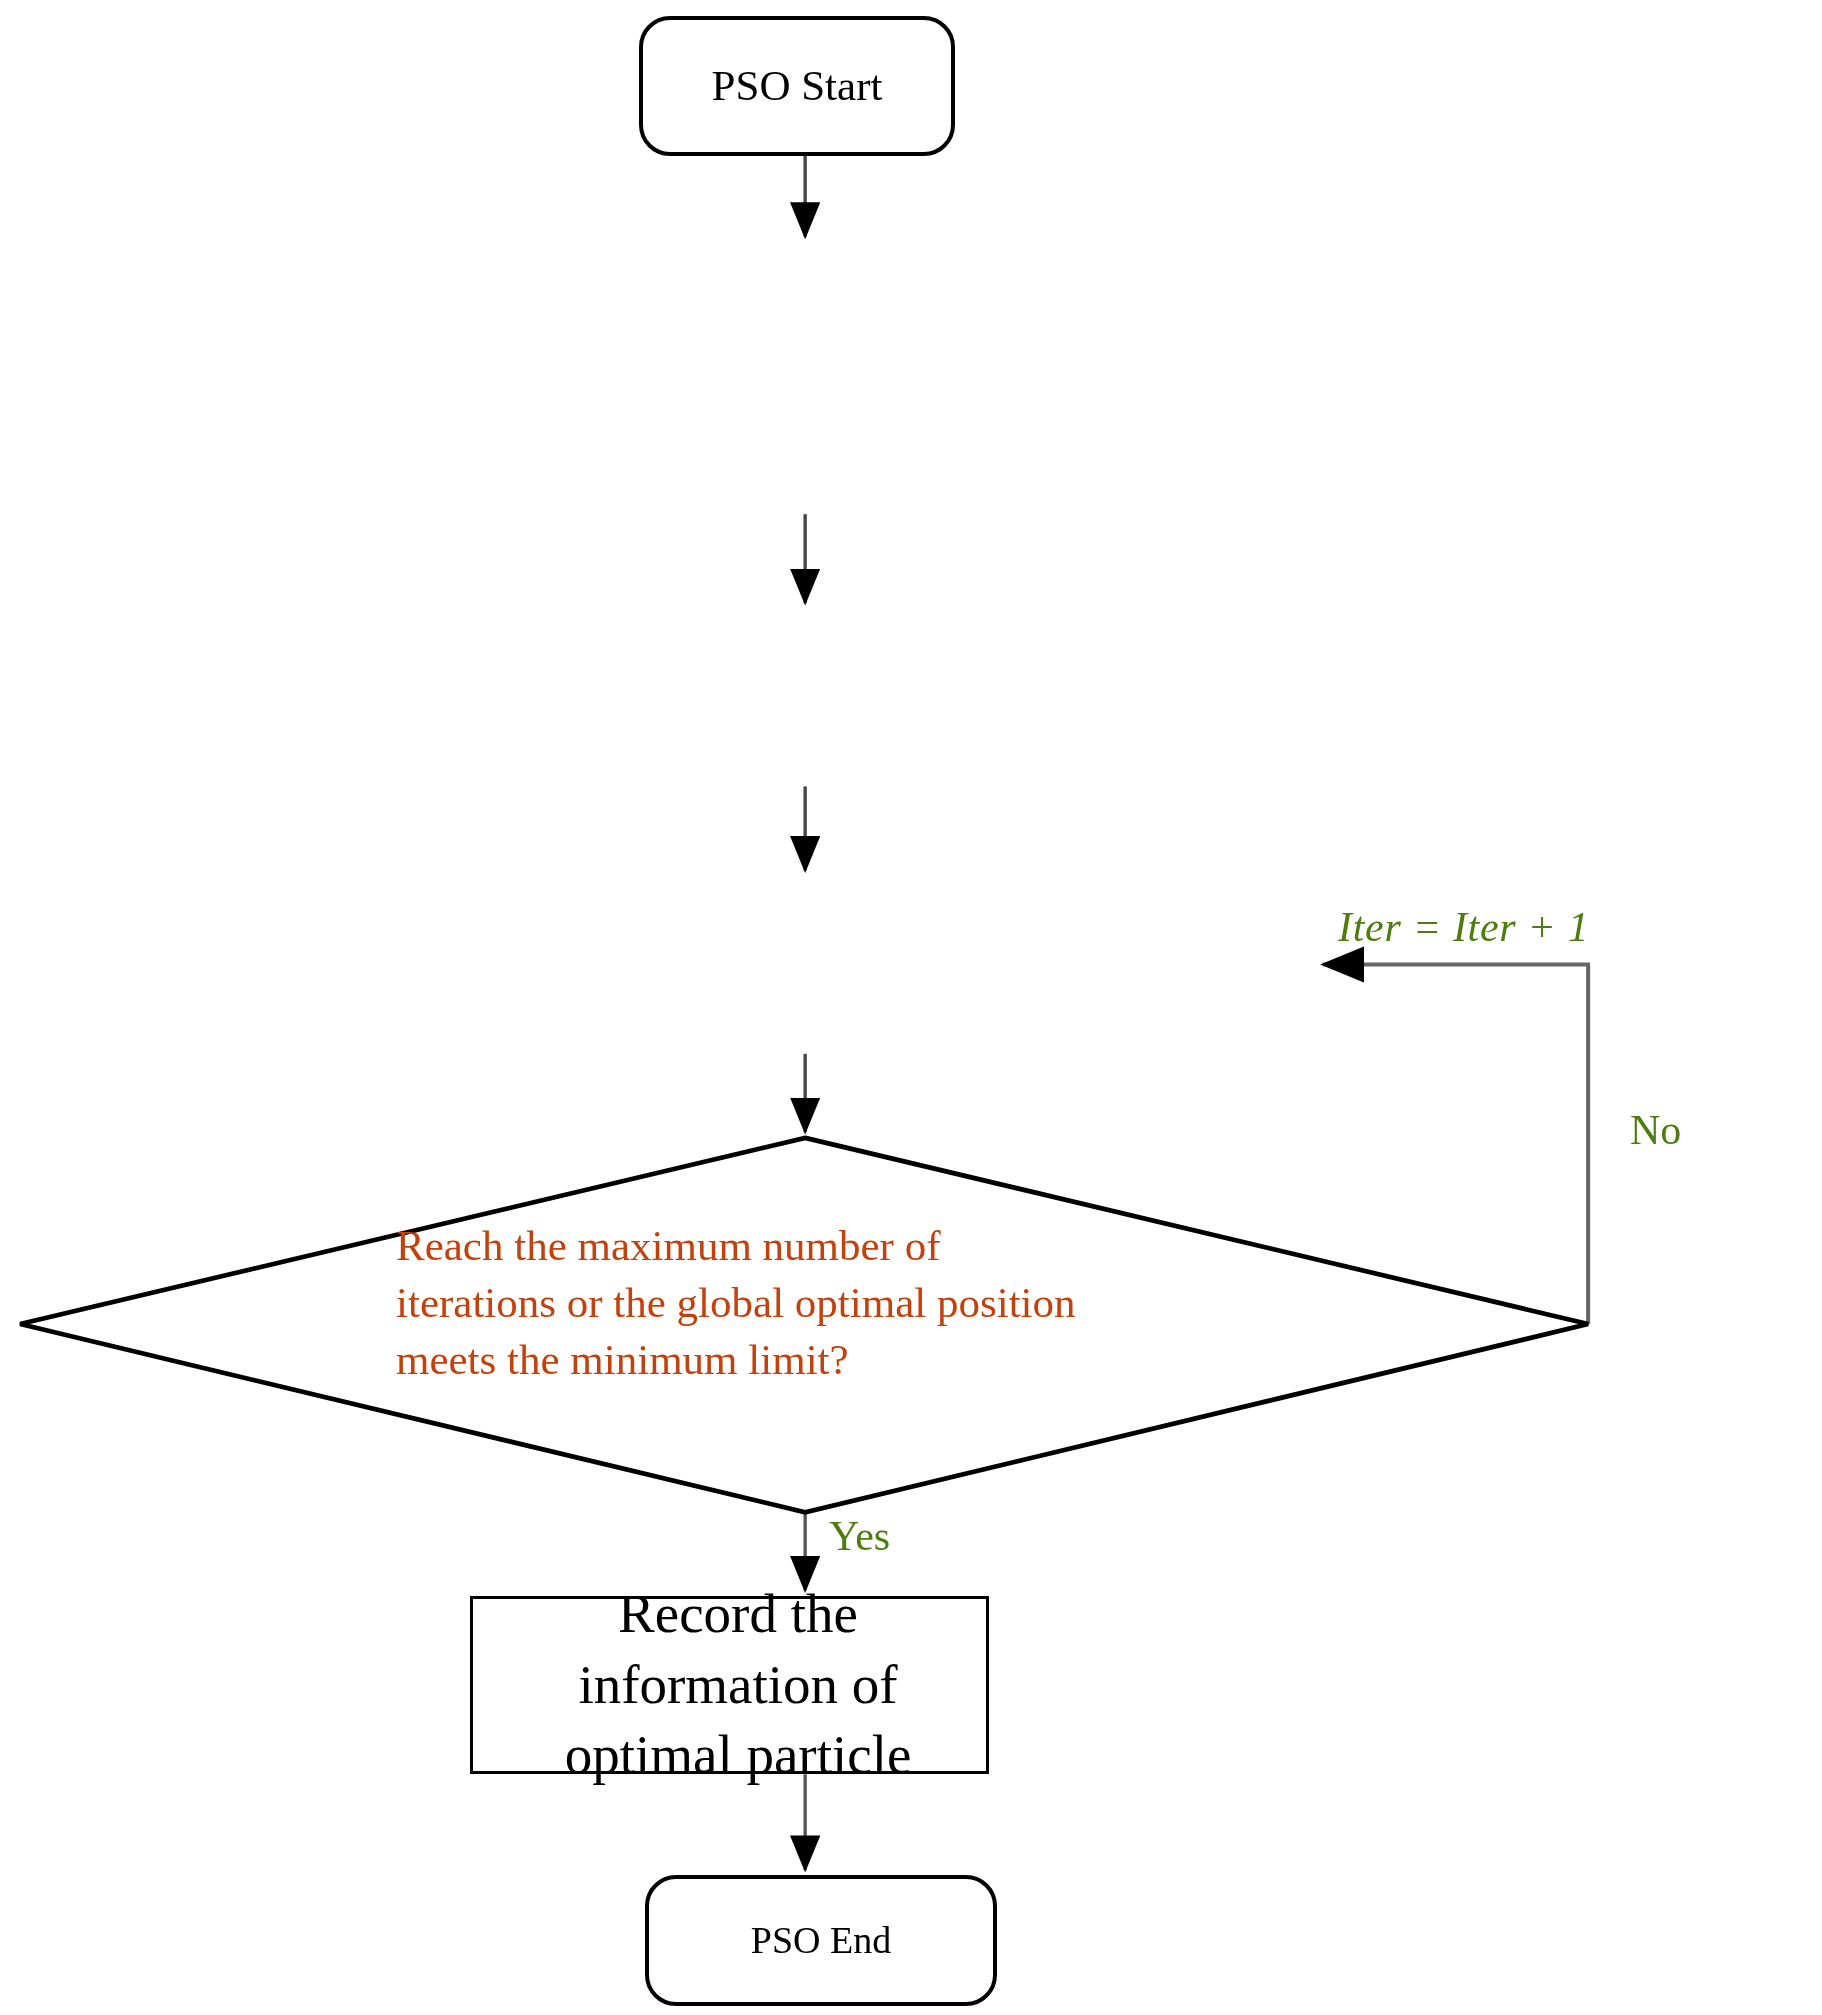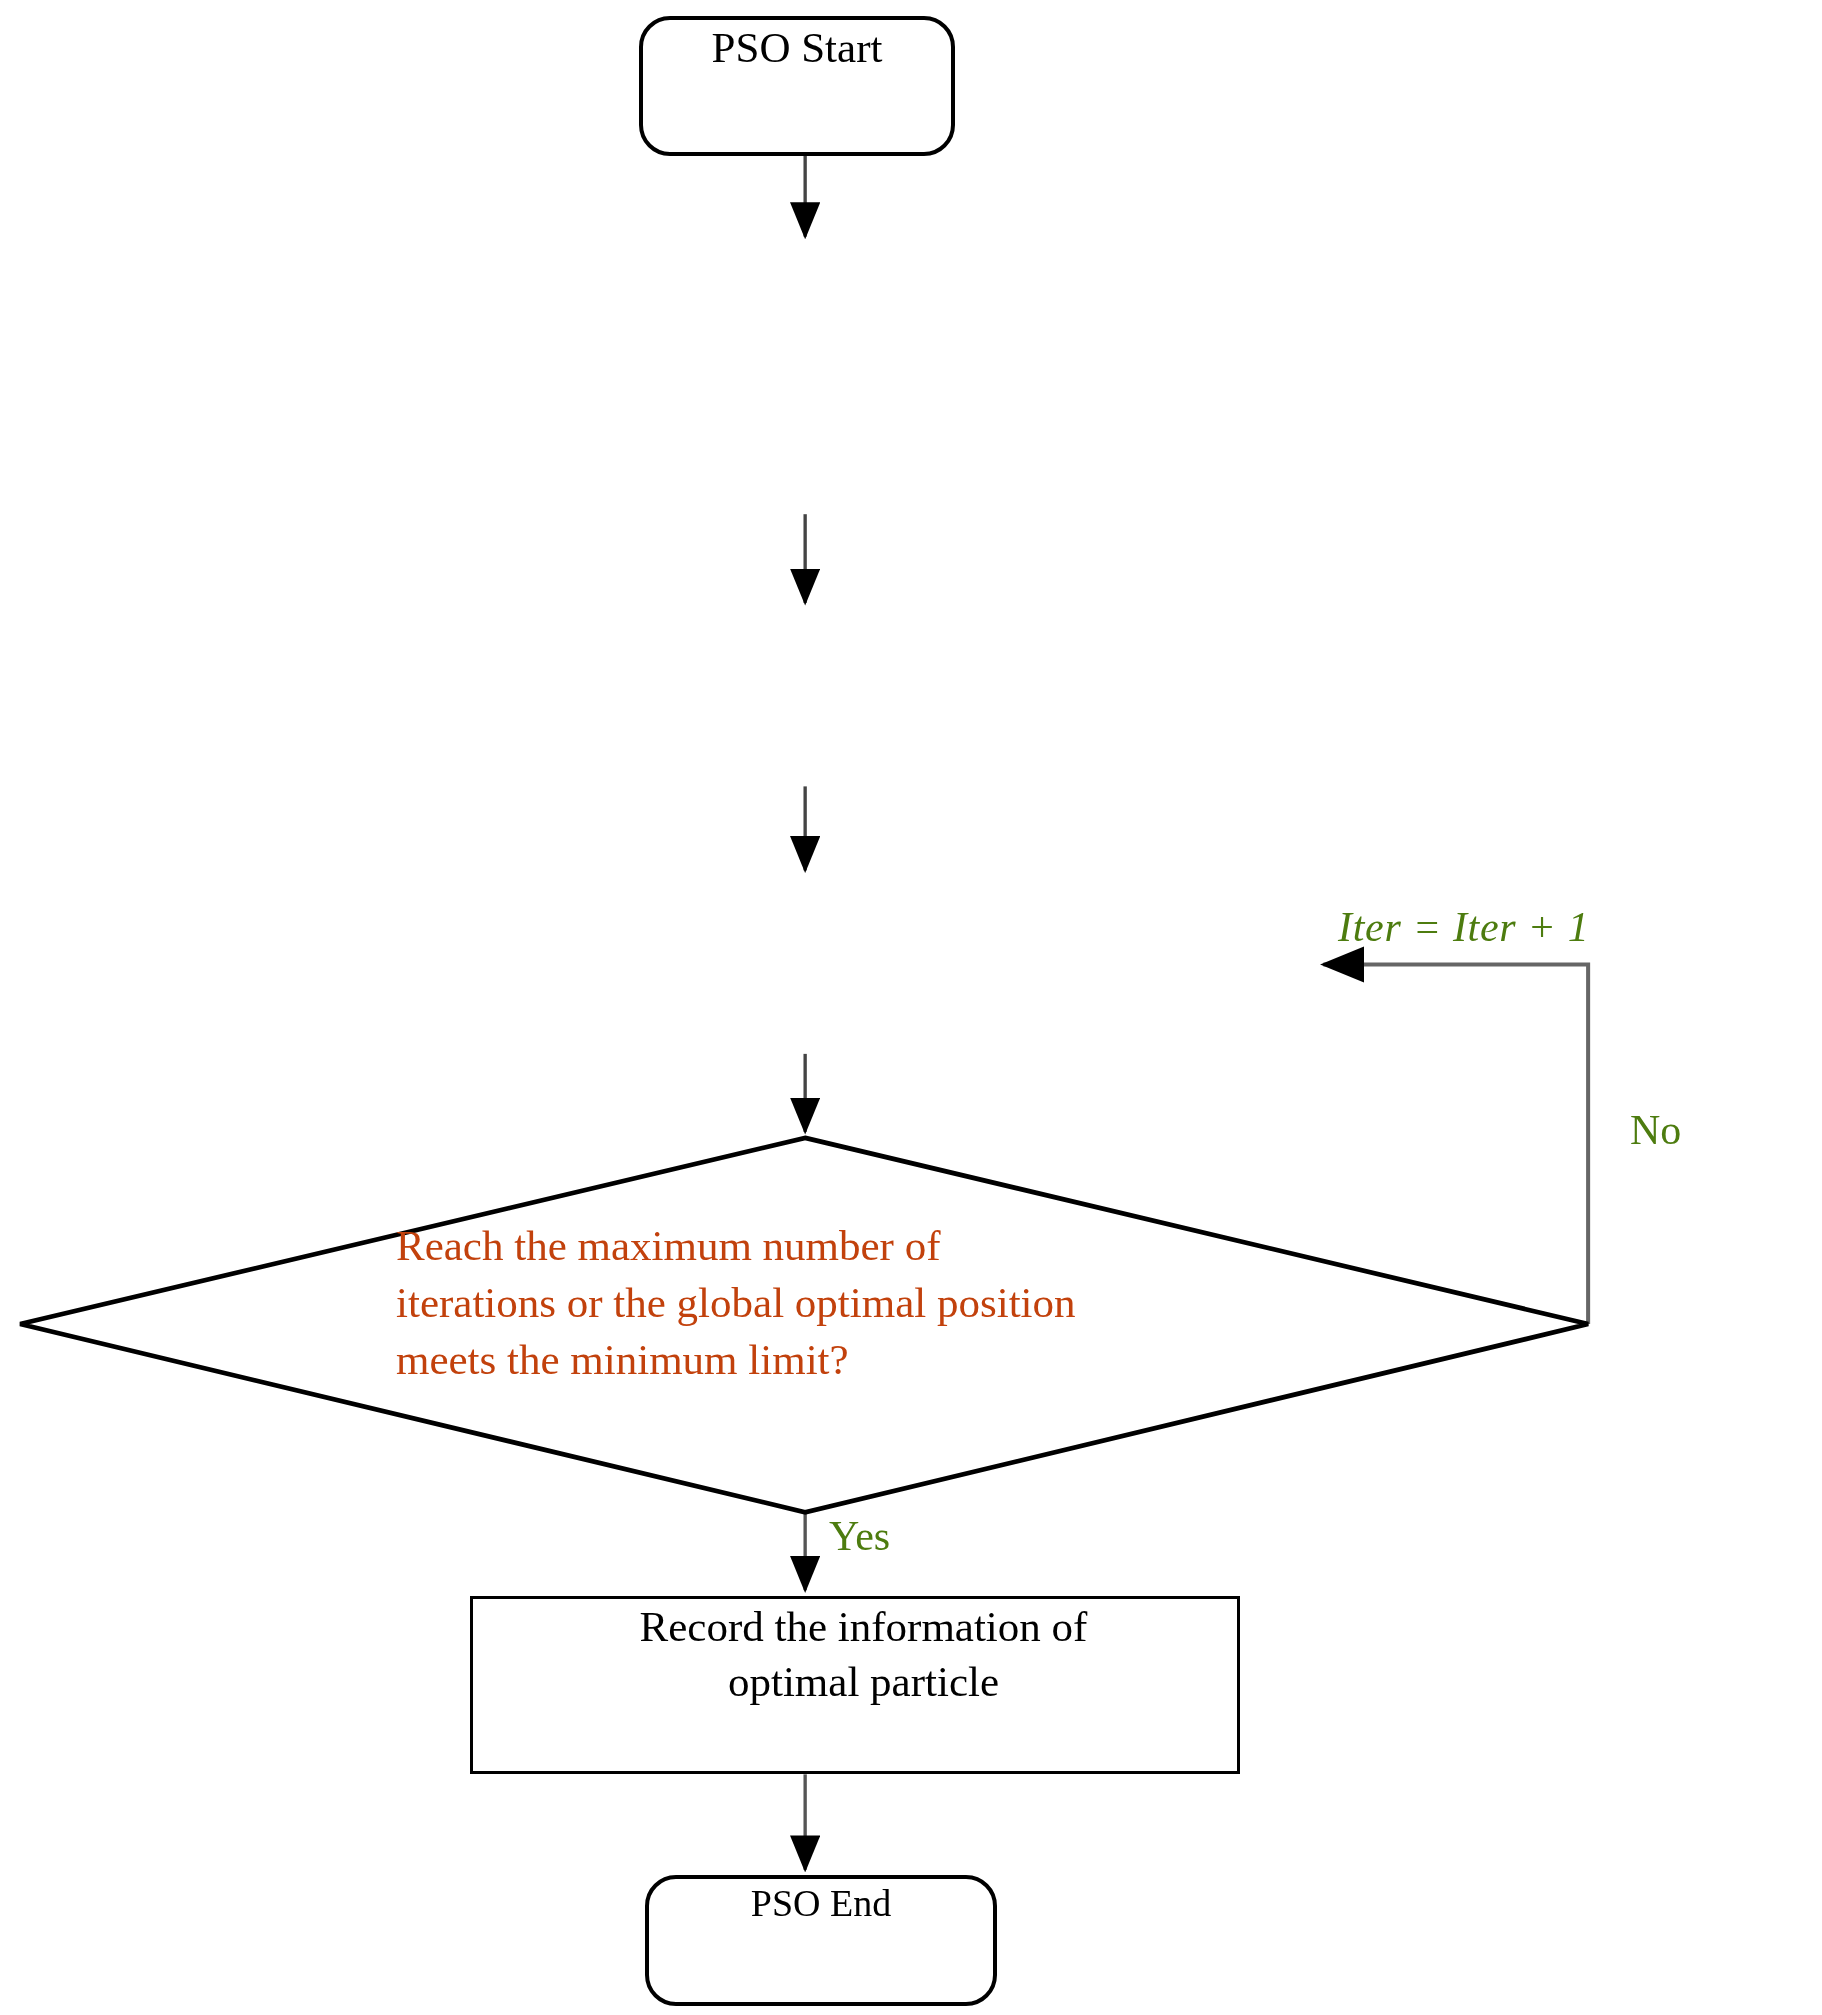--- a/index.html
+++ b/index.html
@@ -23,20 +23,21 @@
     top: 0;
     width: 1822px;
     height: 2015px;
     pointer-events: none;
   }
   .node {
     position: absolute;
     box-sizing: border-box;
     background: #ffffff;
     display: flex;
+    align-items: center;
     justify-content: center;
     text-align: center;
     line-height: 1.28;
     color: #000000;
   }
   .rect {
     border: 3.4px solid #000000;
   }
   .terminator {
     border: 4px solid #000000;
@@ -48,21 +49,21 @@
     padding: 0 9.4px;
     box-sizing: border-box;
     white-space: pre-line;
   }
 
   
   #node-start      { left: 639px;  top: 15.5px;   width: 316px;  height: 140px; font-size: 43px; }
   #node-init       { left: 197px;  top: 243px;  width: 1217px; height: 271px; font-size: 43px; }
   #node-fitness    { left: 439px;  top: 610px;  width: 745px; height: 177px; font-size: 43px; }
   #node-update     { left: 263px;  top: 877px; width: 1052px; height: 177px; font-size: 43px; }
-  #node-record     { left: 470px;  top: 1596px; width: 770px;  height: 178px; font-size: 43px; padding-left: 17px; }
+  #node-record     { left: 470px;  top: 1596px; width: 519px;  height: 178px; font-size: 55px; padding-left: 17px; }
   #node-end        { left: 645px;  top: 1875px; width: 352px;  height: 131px; font-size: 38px; }
 
   
   #node-init .txt  { text-align: left; padding-left: 46px; line-height: 1.33; }
 
   
   #node-decision {
     position: absolute;
     left: 20px;
     top: 1138px;

